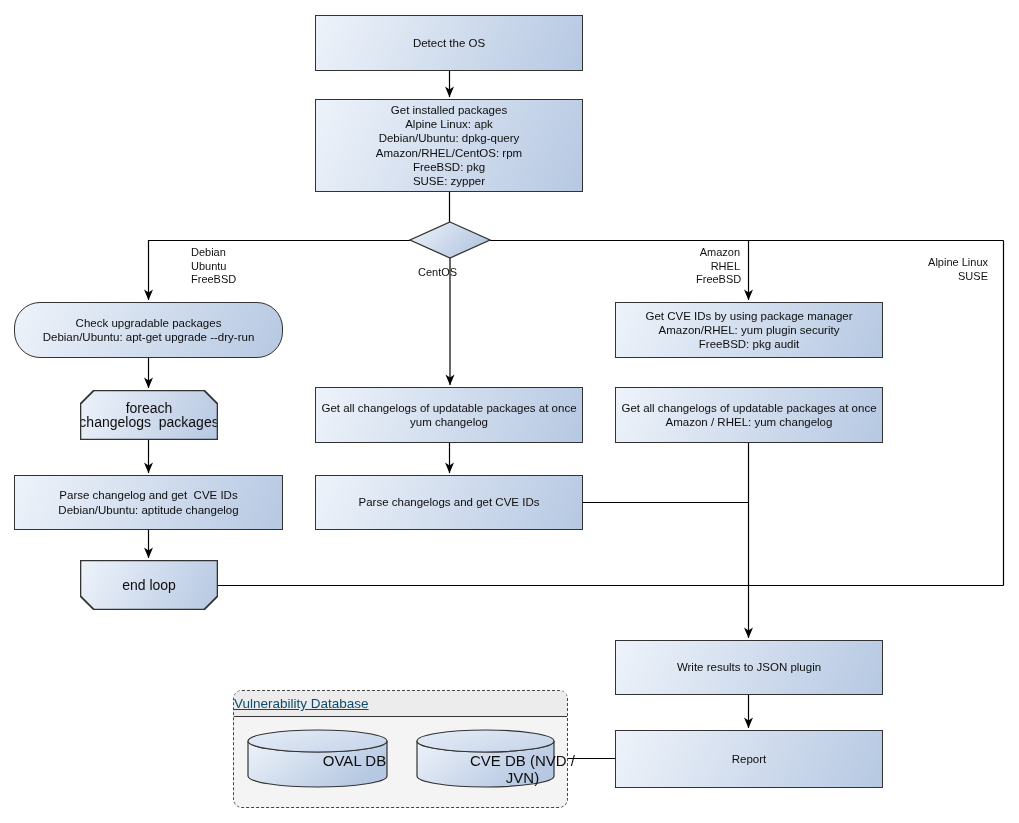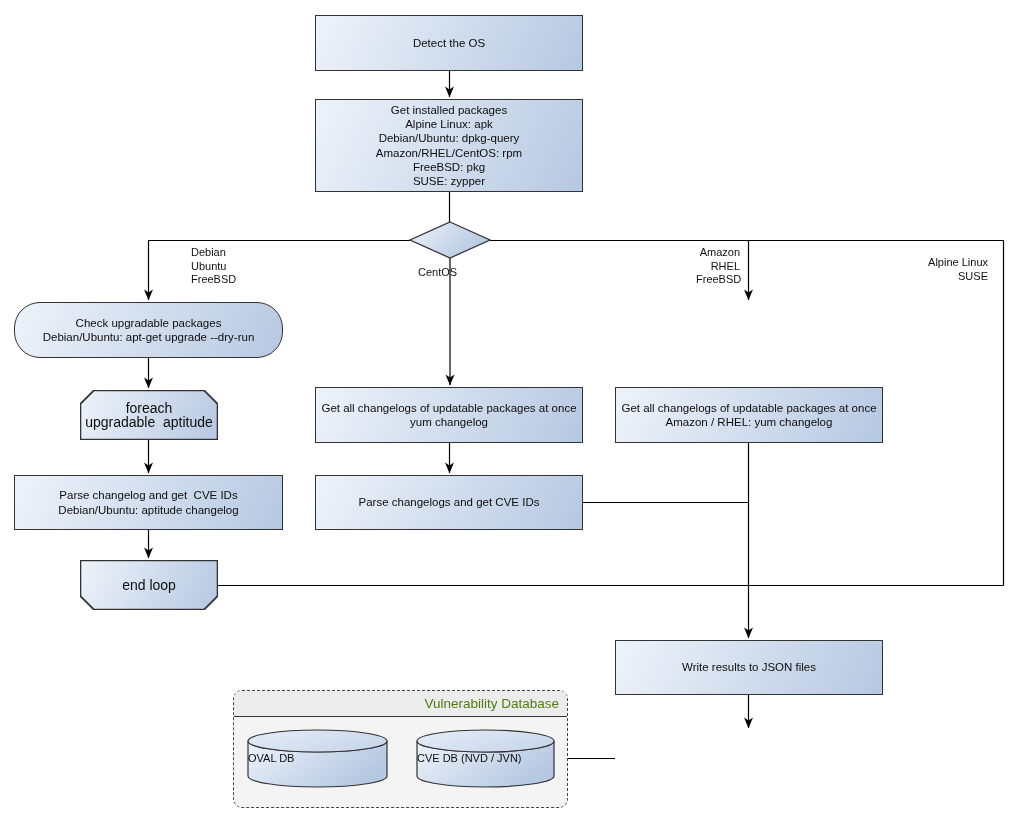--- a/index.html
+++ b/index.html
@@ -37,24 +37,24 @@
   .elabel span { display:block; white-space:pre;margin-left:41px; }
 
   .vdb {
     position:absolute; left:233px; top:690px; width:335px; height:118px;
     box-sizing:border-box; background:#f4f4f4;
     border:1.5px dashed #444; border-radius:9px;
   }
   .vdb-header {
     box-sizing:border-box; height:26px; background:#ececec;
     border-bottom:1.2px solid #333; border-radius:7px 7px 0 0;
-    text-align:right; padding:5px 8px 0 0; font-size:13.5px; color:#4d7c0f;
+    text-align:left; padding:5px 8px 0 0; font-size:13.5px; color:#0c4a6e;text-decoration:underline;
   }
   .cyl-label {
-    position:absolute; text-align:left; font-size:11px; color:#0d0d0d;
+    position:absolute; text-align:center; font-size:15px; color:#0d0d0d;padding-left:37px;
   }
 </style>
 </head>
 <body>
 
 <div id="stage">
 
   <div class="vdb">
     <div class="vdb-header">Vulnerability Database</div>
   </div>
@@ -117,21 +117,21 @@
   </div>
 
   <div class="node" style="left:14px;top:302px;width:269px;height:56px;border-radius:26px;">
     <span>Check upgradable packages</span>
     <span>Debian/Ubuntu: apt-get upgrade --dry-run</span>
   </div>
 
   <div class="loop loop-start" style="left:80px;top:390px;width:138px;height:50px;">
     <div class="inner">
       <span>foreach</span>
-      <span>upgradable  aptitude</span>
+      <span>changelogs  packages</span>
     </div>
   </div>
 
   <div class="node" style="left:14px;top:475px;width:269px;height:55px;">
     <span>Parse changelog and get  CVE IDs</span>
     <span>Debian/Ubuntu: aptitude changelog</span>
   </div>
 
   <div class="loop loop-end" style="left:80px;top:560px;width:138px;height:50px;">
     <div class="inner">
@@ -141,30 +141,38 @@
 
   <div class="node" style="left:315px;top:387px;width:268px;height:56px;">
     <span>Get all changelogs of updatable packages at once</span>
     <span>yum changelog</span>
   </div>
 
   <div class="node" style="left:315px;top:475px;width:268px;height:55px;">
     <span>Parse changelogs and get CVE IDs</span>
   </div>
 
+  <div class="node" style="left:615px;top:302px;width:268px;height:56px;">
+    <span>Get CVE IDs by using package manager</span>
+    <span>Amazon/RHEL: yum plugin security</span>
+    <span>FreeBSD: pkg audit</span>
+  </div>
 
   <div class="node" style="left:615px;top:387px;width:268px;height:56px;">
     <span>Get all changelogs of updatable packages at once</span>
     <span>Amazon / RHEL: yum changelog</span>
   </div>
 
   <div class="node" style="left:615px;top:640px;width:268px;height:55px;">
-    <span>Write results to JSON files</span>
+    <span>Write results to JSON plugin</span>
   </div>
 
+  <div class="node" style="left:615px;top:730px;width:268px;height:58px;">
+    <span>Report</span>
+  </div>
 
   <div class="elabel" style="left:150px;top:246px;width:70px;text-align:center;">
     <span>Debian</span>
     <span>Ubuntu</span>
     <span>FreeBSD</span>
   </div>
 
   <div class="elabel" style="left:377px;top:266px;width:60px;text-align:right;">
     <span>CentOS</span>
   </div>

